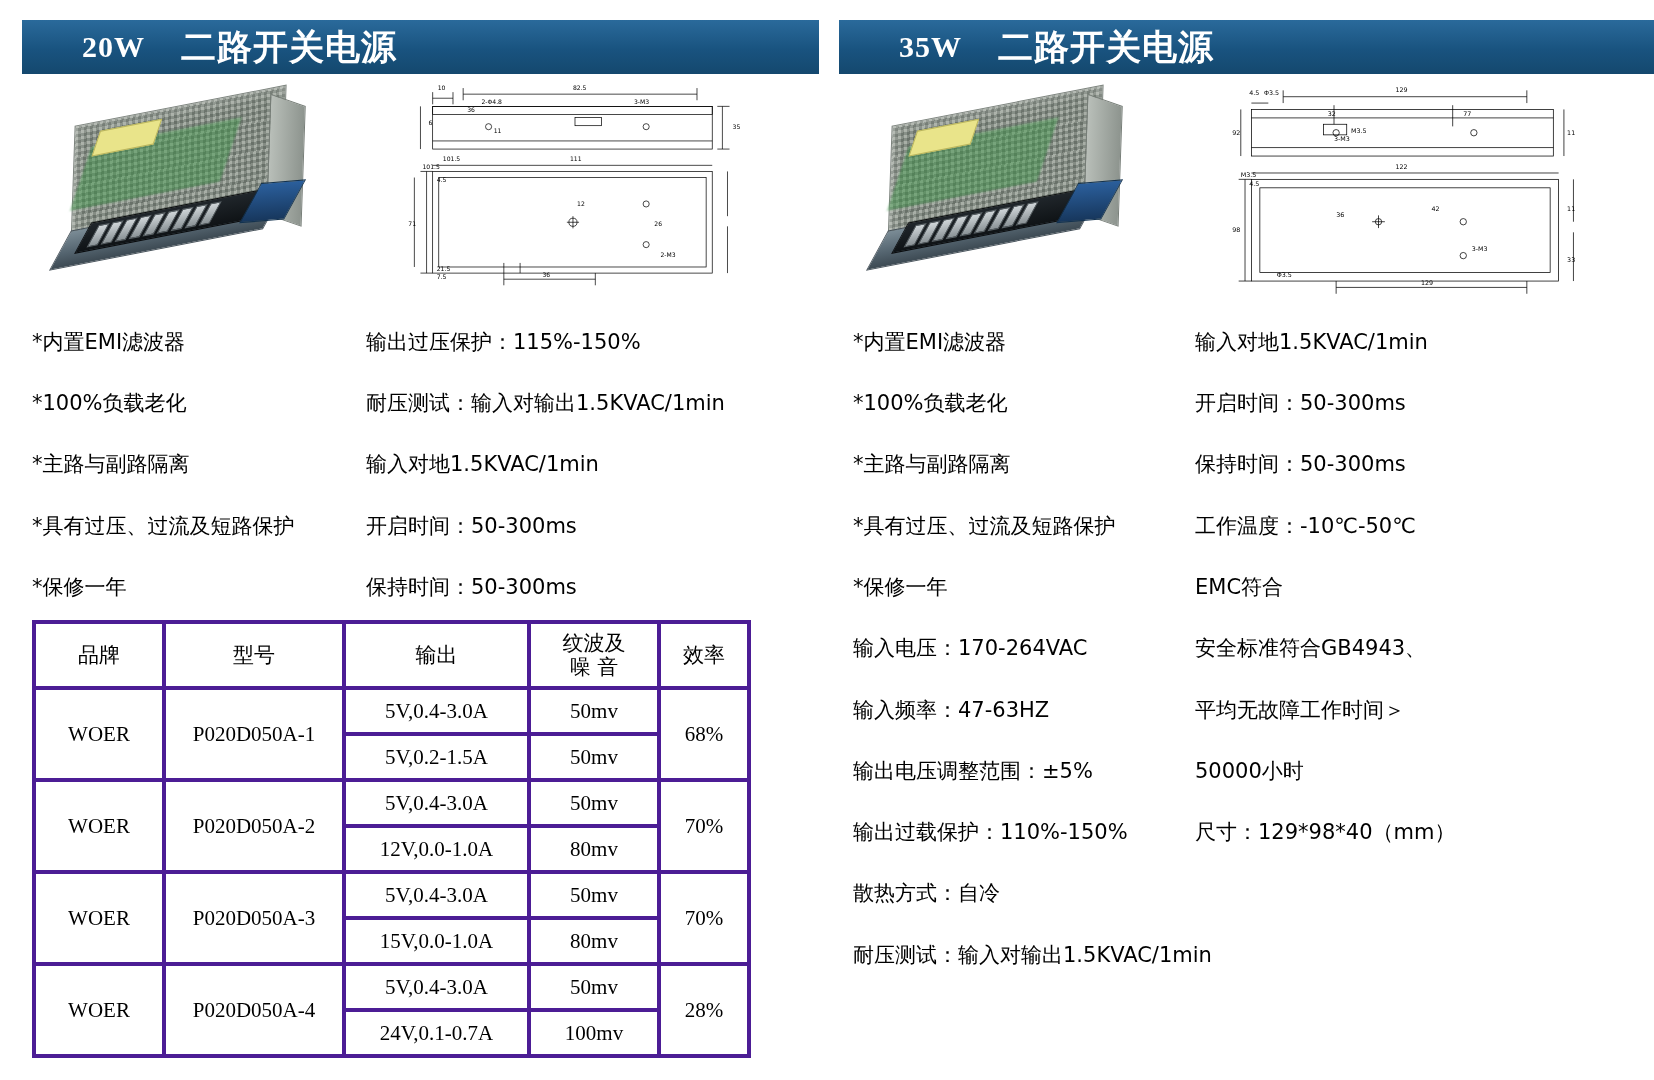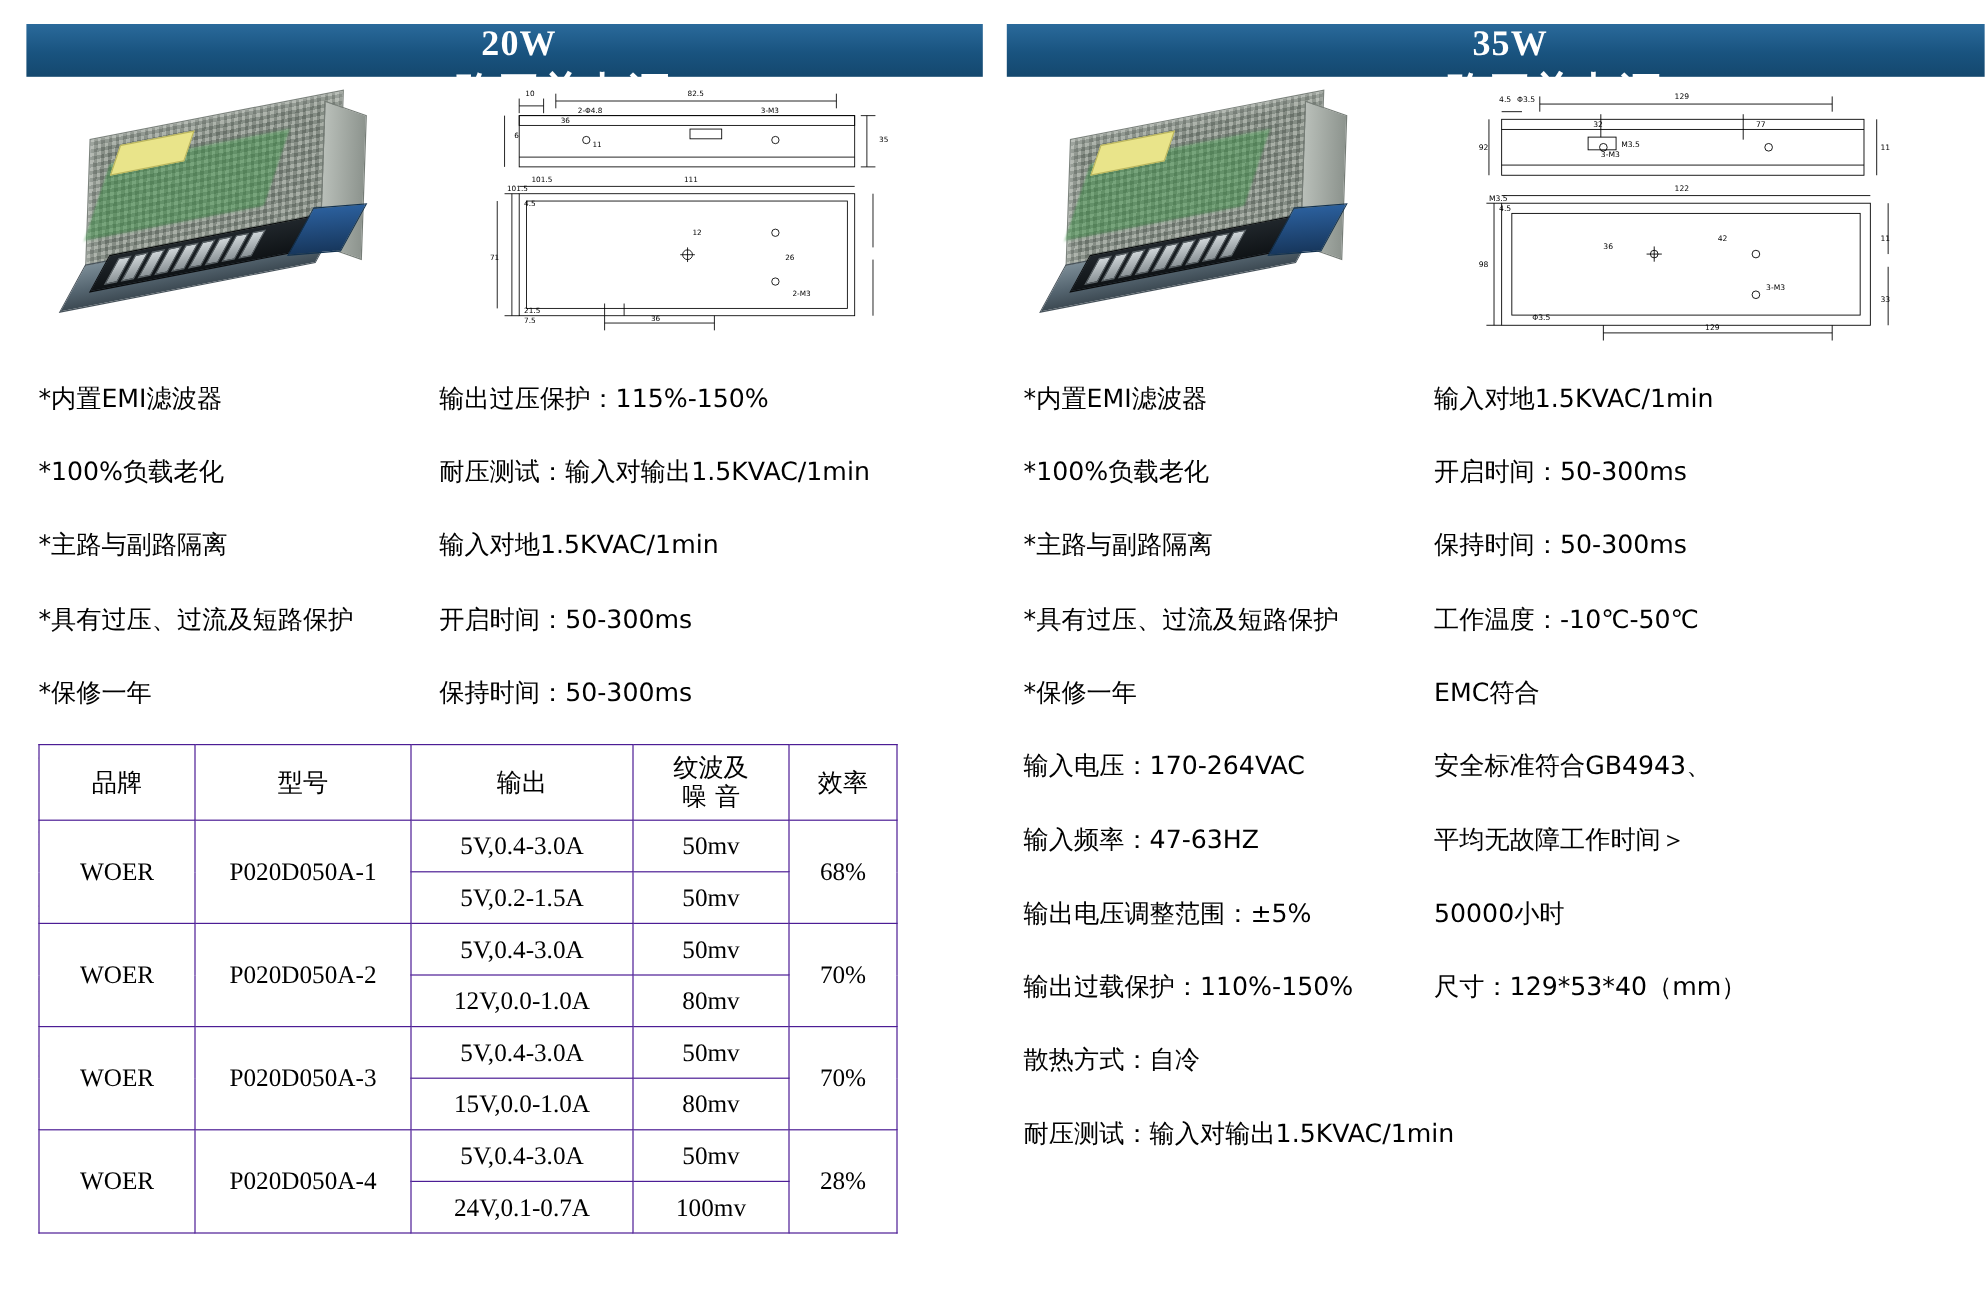--- a/index.html
+++ b/index.html
@@ -26,32 +26,31 @@
     width: 827px;
     height: 1080px;
     box-sizing: border-box;
     padding: 0;
   }
   .panel-left { padding-left: 22px; padding-right: 8px; }
   .panel-right { padding-left: 12px; }
 
   
   .title-bar {
-    height: 44px;
+    height: 54px;
     background: #1f5c8b;
     background: linear-gradient(180deg,#2a6a9b 0%, #19537f 55%, #14486e 100%);
     color: #ffffff;
     display: flex;
     align-items: center;
     margin-top: 20px;
     padding-left: 60px;
     box-sizing: border-box;
     font-weight: bold;
     letter-spacing: 1px;
-    flex-direction: column;
   }
   .title-watt {
     font-size: 30px;
     font-family: "Liberation Serif", serif;
     margin-right: 36px;
   }
   .title-text {
     font-size: 35px;
     font-family: "DejaVu Sans", sans-serif;
     font-weight: bold;
@@ -180,21 +179,21 @@
   .spec-line { white-space: nowrap; }
 
   
   .spec-table {
     border-collapse: collapse;
     font-family: "Liberation Serif", serif;
     table-layout: fixed;
     background: #fff;
   }
   .spec-table td, .spec-table th {
-    border: 1px solid #4c1d95;
+    border: 4px solid #4c1d95;
     text-align: center;
     font-size: 21px;
     font-weight: normal;
     padding: 2px 2px;
     height: 38px;
   }
   .spec-table th {
     font-family: "DejaVu Sans", sans-serif;
     font-size: 21px;
     height: 58px;
@@ -515,19 +514,19 @@
       </div>
       <div class="specs-col specs-col-b">
         <div class="spec-line">输入对地1.5KVAC/1min</div>
         <div class="spec-line">开启时间：50-300ms</div>
         <div class="spec-line">保持时间：50-300ms</div>
         <div class="spec-line">工作温度：-10℃-50℃</div>
         <div class="spec-line">EMC符合</div>
         <div class="spec-line">安全标准符合GB4943、</div>
         <div class="spec-line">平均无故障工作时间＞</div>
         <div class="spec-line">50000小时</div>
-        <div class="spec-line">尺寸：129*53*40（mm）</div>
+        <div class="spec-line">尺寸：129*98*40（mm）</div>
       </div>
     </div>
 
   </div>
 
 </div>
 
 </body></html>

